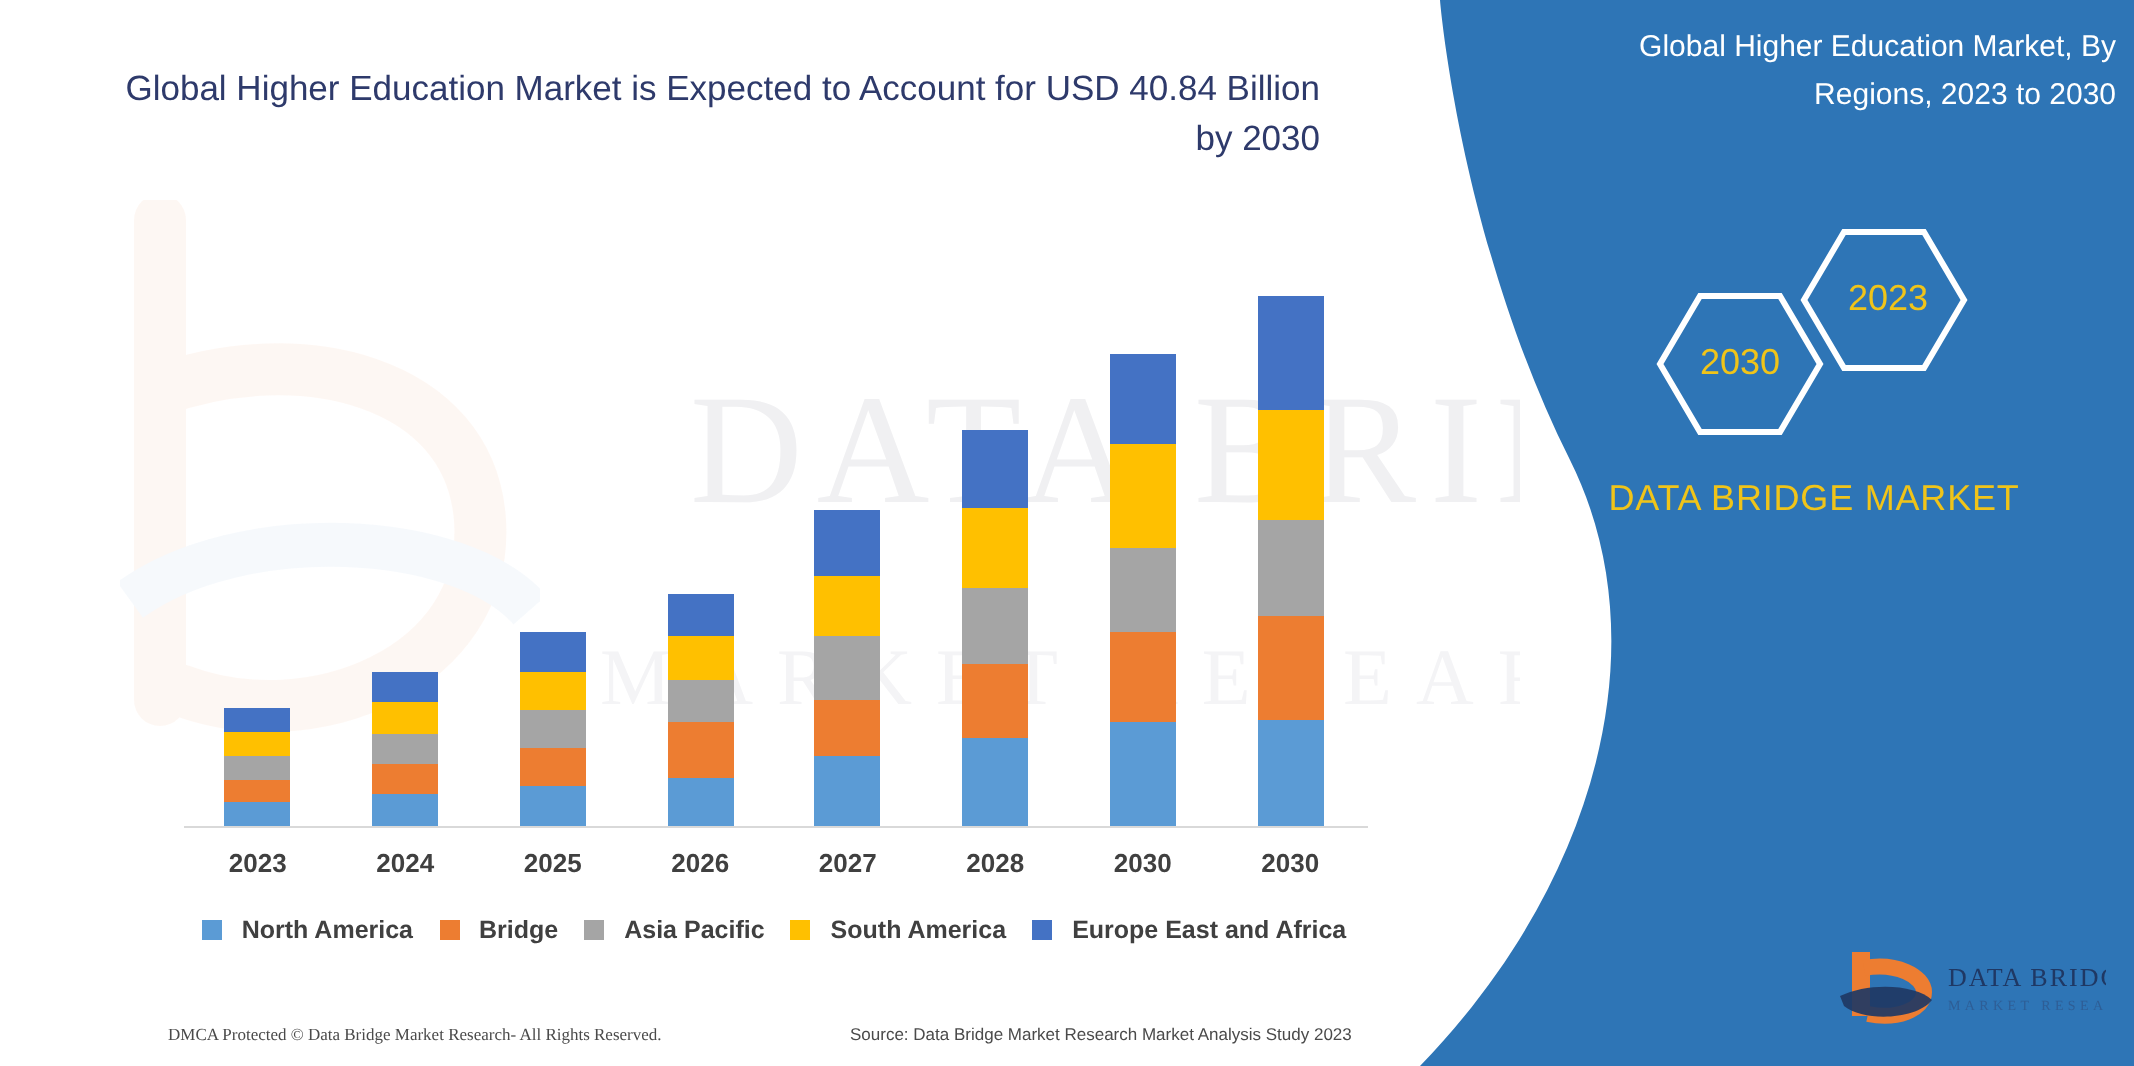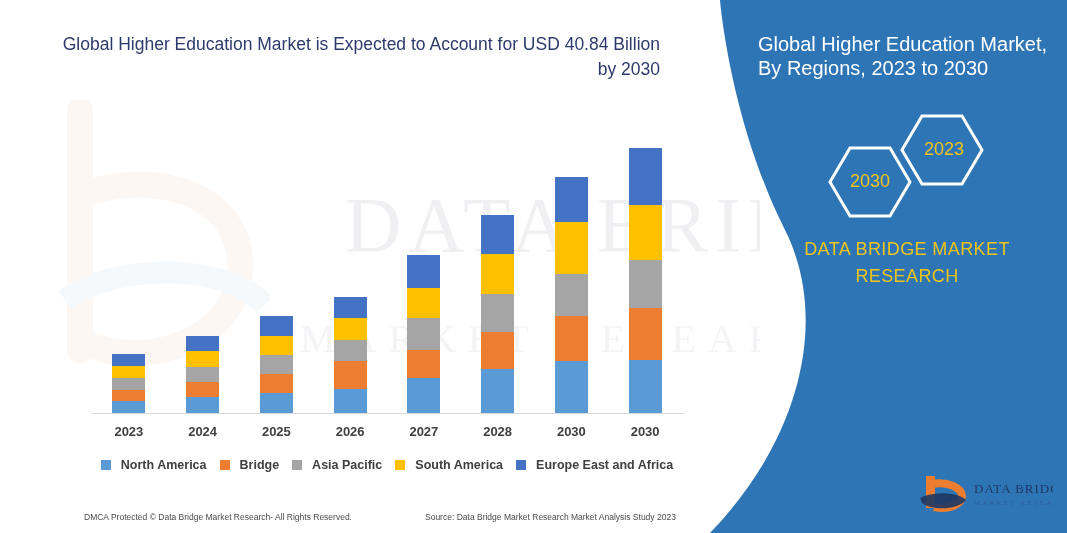--- a/index.html
+++ b/index.html
@@ -67,40 +67,39 @@
   .legend-item{display:flex;align-items:center;gap:10px;}
   .legend-swatch{width:10px;height:10px;display:inline-block;}
   .legend-label{font-size:12.5px;font-weight:bold;color:#404040;white-space:nowrap;}
 
   .footer{
     position:absolute;left:0;top:507px;width:760px;height:20px;
     display:flex;align-items:center;
   }
   .footer .f1{
     position:absolute;left:84px;font-size:8.5px;color:#4a4a4a;
-    font-family:Liberation Sans, sans-serif;white-space:nowrap;
+    font-family:Liberation Serif, serif;white-space:nowrap;
   }
   .footer .f2{
     position:absolute;left:425px;font-size:8.5px;color:#4a4a4a;
     font-family:Liberation Sans, sans-serif;white-space:nowrap;
   }
 
   
   .right-panel{
     position:absolute;left:690px;top:0;width:377px;height:533px;
     overflow:hidden;
   }
   .right-bg{position:absolute;inset:0;}
   .right-content{position:absolute;left:0;top:0;width:377px;height:533px;}
 
   .right-title{
     position:absolute;left:68px;top:12px;width:300px;
-    text-align:left;color:#ffffff;font-size:20px;line-height:24px;
-    font-family:"Liberation Sans", sans-serif;
-    margin-top:20px;
+    text-align:right;color:#ffffff;font-size:15px;line-height:24px;
+    font-family:"Liberation Sans", sans-serif;
   }
   .hex-wrap{position:absolute;left:112px;top:112px;width:230px;height:110px;}
   .hex-label{
     position:absolute;color:#f0c419;font-size:18px;font-weight:normal;
     font-family:"Liberation Sans", sans-serif;
   }
   .brand-text{
     position:absolute;left:72px;top:236px;width:290px;text-align:center;
     color:#f0c419;font-size:18px;line-height:27px;letter-spacing:.4px;
     font-family:"Liberation Sans", sans-serif;
@@ -257,21 +256,20 @@
         <svg width="230" height="110" viewBox="0 0 230 110">
           <polygon points="120,4 160,4 180,38 160,72 120,72 100,38" fill="none" stroke="#ffffff" stroke-width="3"></polygon>
           <polygon points="48,36 88,36 108,70 88,104 48,104 28,70" fill="none" stroke="#ffffff" stroke-width="3"></polygon>
         </svg>
         <span class="hex-label" style="left:122px;top:27px;">2023</span>
         <span class="hex-label" style="left:48px;top:59px;">2030</span>
       </div>
 
       <div class="brand-text">
         <div>DATA BRIDGE MARKET</div>
-        <div>RESEARCH</div>
       </div>
     </div>
   </div>
 
   <div class="logo">
     <svg width="135" height="44" viewBox="0 0 135 44">
       <path d="M8 4 L8 36 L17 36 L17 4 Z" fill="#ED7D31"></path>
       <path d="M14 12 C 30 9, 44 16, 44 24 C 44 33, 30 38, 16 35" fill="none" stroke="#ED7D31" stroke-width="8"></path>
       <path d="M2 26 C 16 19, 40 20, 48 28 C 40 38, 14 39, 4 31 Z" fill="#1F3864" opacity=".92"></path>
       <text x="56" y="21" font-family="Liberation Serif, serif" font-size="13" fill="#1F3864" letter-spacing="1">DATA BRIDGE</text>

